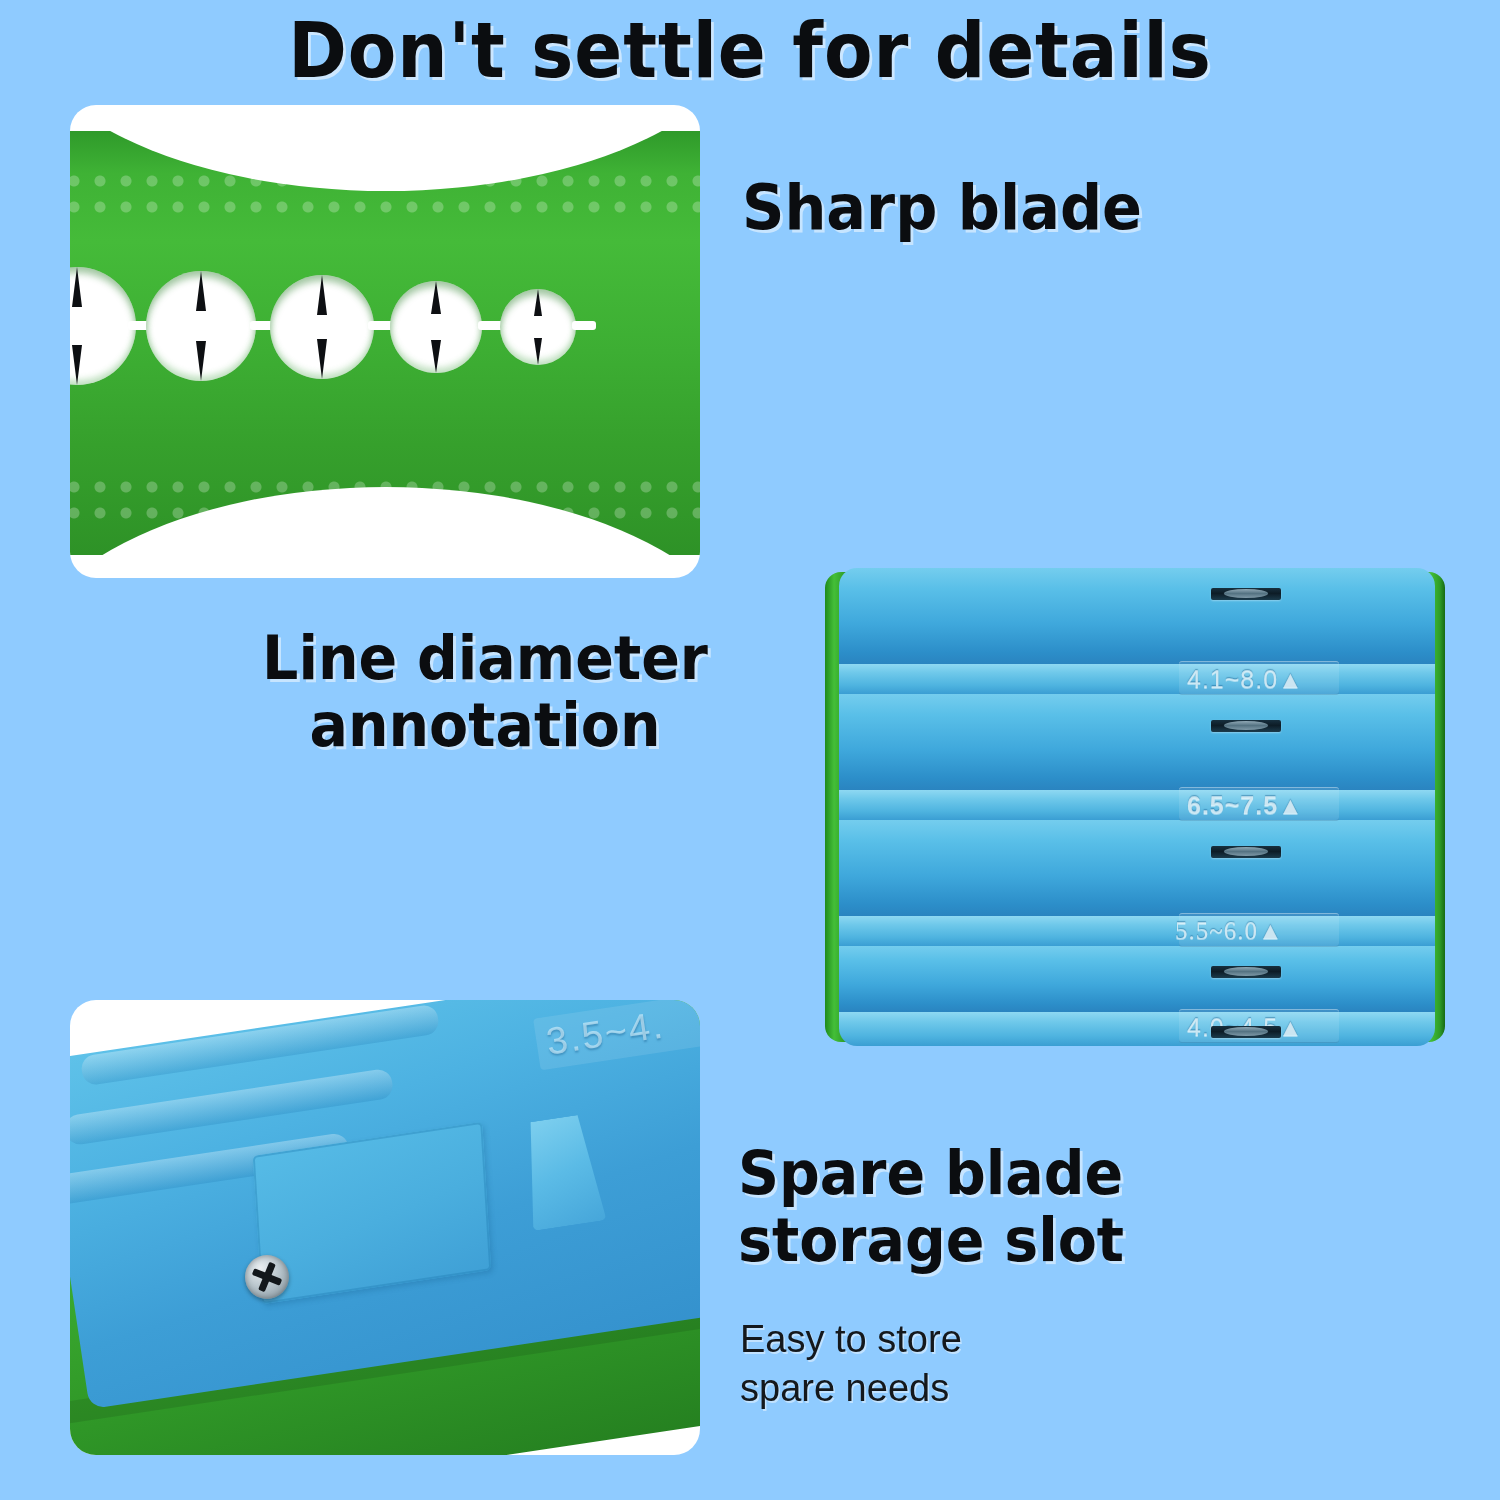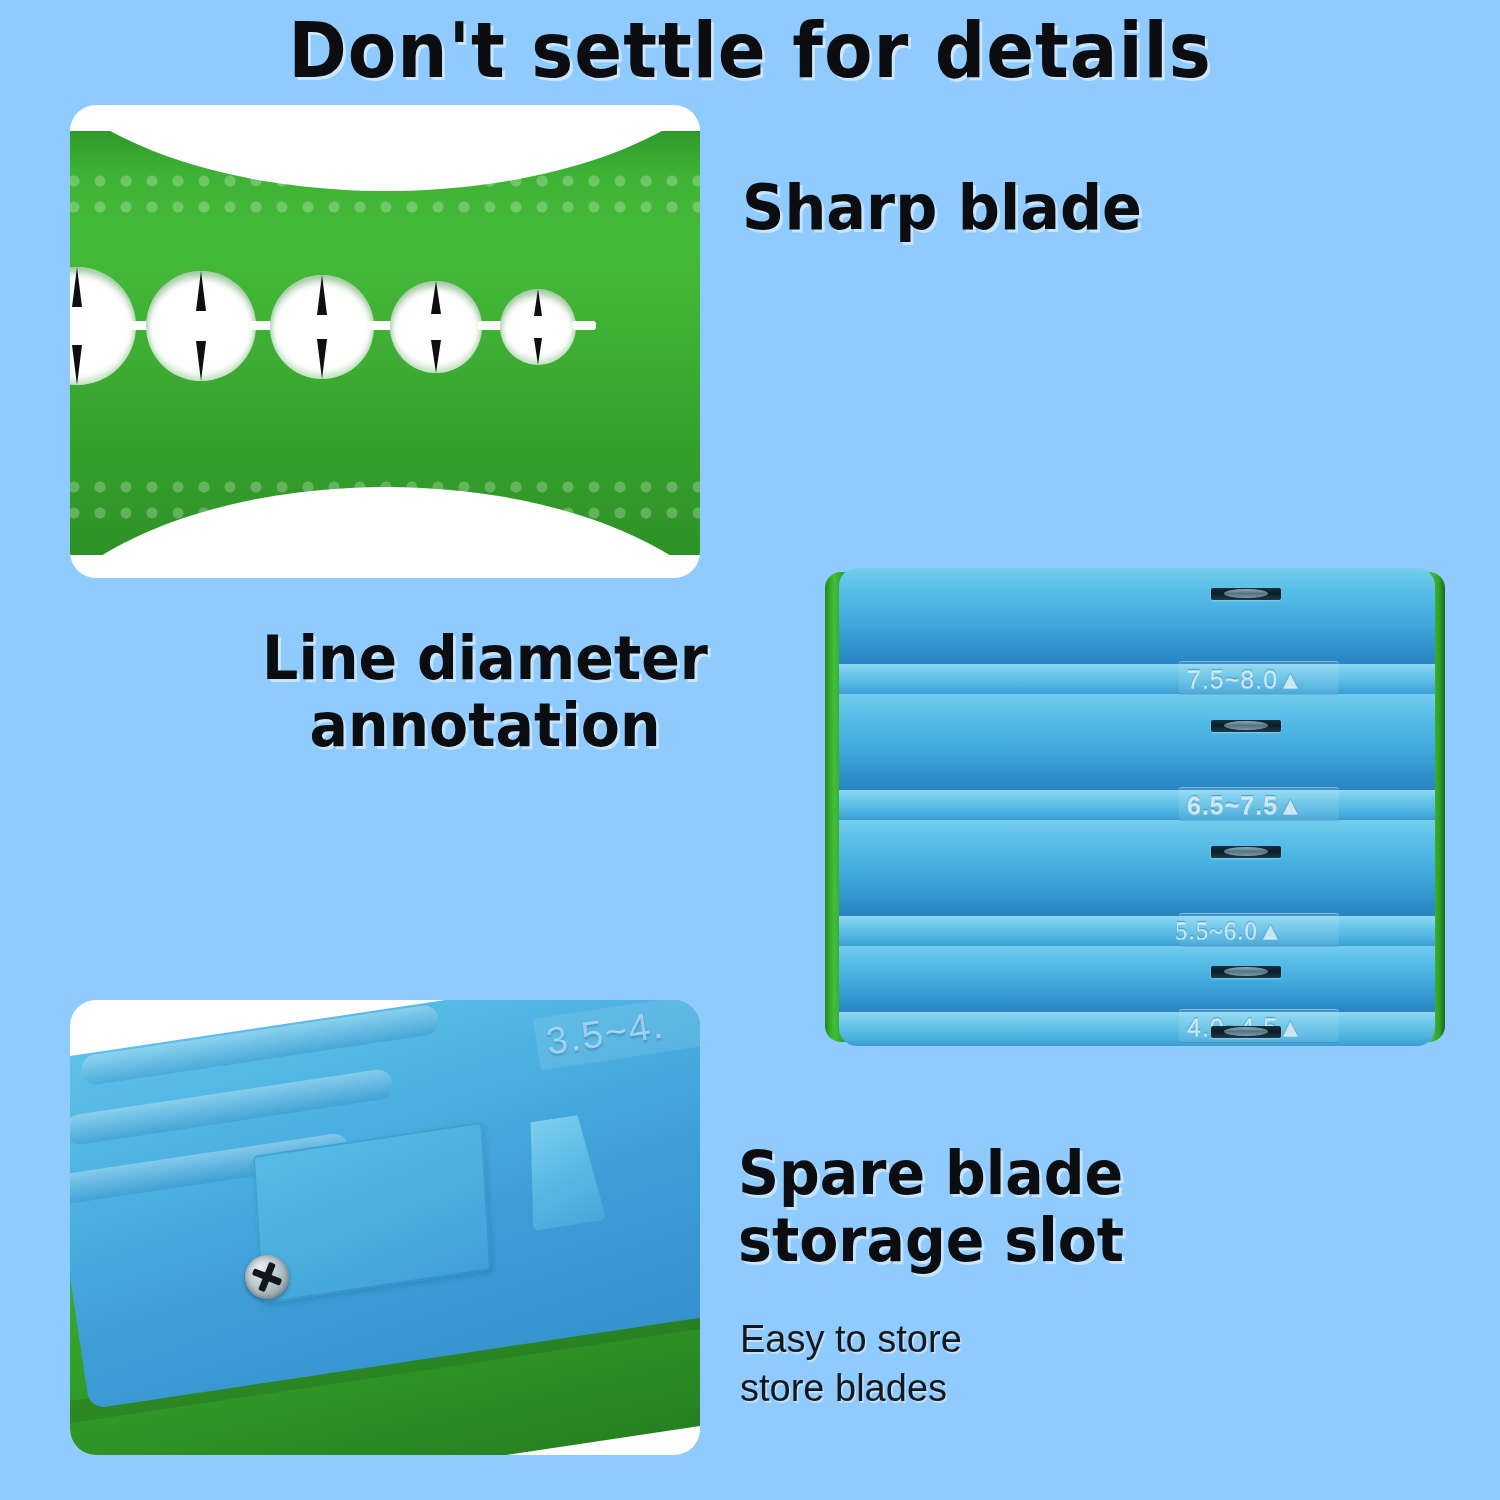--- a/index.html
+++ b/index.html
@@ -494,21 +494,21 @@
       <div class="ridge" style="top:0px;   height:96px;"></div>
       <div class="ridge lite" style="top:96px;  height:30px;"></div>
       <div class="ridge" style="top:126px; height:96px;"></div>
       <div class="ridge lite" style="top:222px; height:30px;"></div>
       <div class="ridge" style="top:252px; height:96px;"></div>
       <div class="ridge lite" style="top:348px; height:30px;"></div>
       <div class="ridge" style="top:378px; height:66px;"></div>
       <div class="ridge lite" style="top:444px; height:34px;"></div>
 
       <div class="size-plate" style="left:340px; top:93px;"></div>
-      <div class="size-label" style="left:348px; top:97px;">7.5~8.0▲</div>
+      <div class="size-label" style="left:348px; top:97px;">4.1~8.0▲</div>
 
       <div class="size-plate" style="left:340px; top:219px;"></div>
       <div class="size-label" style="left:348px; top:223px;font-weight:bold;">6.5~7.5▲</div>
 
       <div class="size-plate" style="left:340px; top:345px;"></div>
       <div class="size-label" style="left:336px; top:349px;font-family:Liberation Serif, serif;">5.5~6.0▲</div>
 
       <div class="size-plate" style="left:340px; top:441px;"></div>
       <div class="size-label" style="left:348px; top:445px;">4.0~4.5▲</div>
 
@@ -534,15 +534,15 @@
 
       <div class="storage-panel"></div>
       <div class="slot-tab"></div>
       <div class="screw"></div>
     </div>
   </div>
 
   <div class="heading" id="heading-spare-blade" style="white-space: pre-line;">Spare blade
 storage slot</div>
   <div class="body-text" id="body-spare-blade" style="white-space: pre-line;">Easy to store
-store blades</div>
+spare needs</div>
 
 </div>
 
 </body></html>

